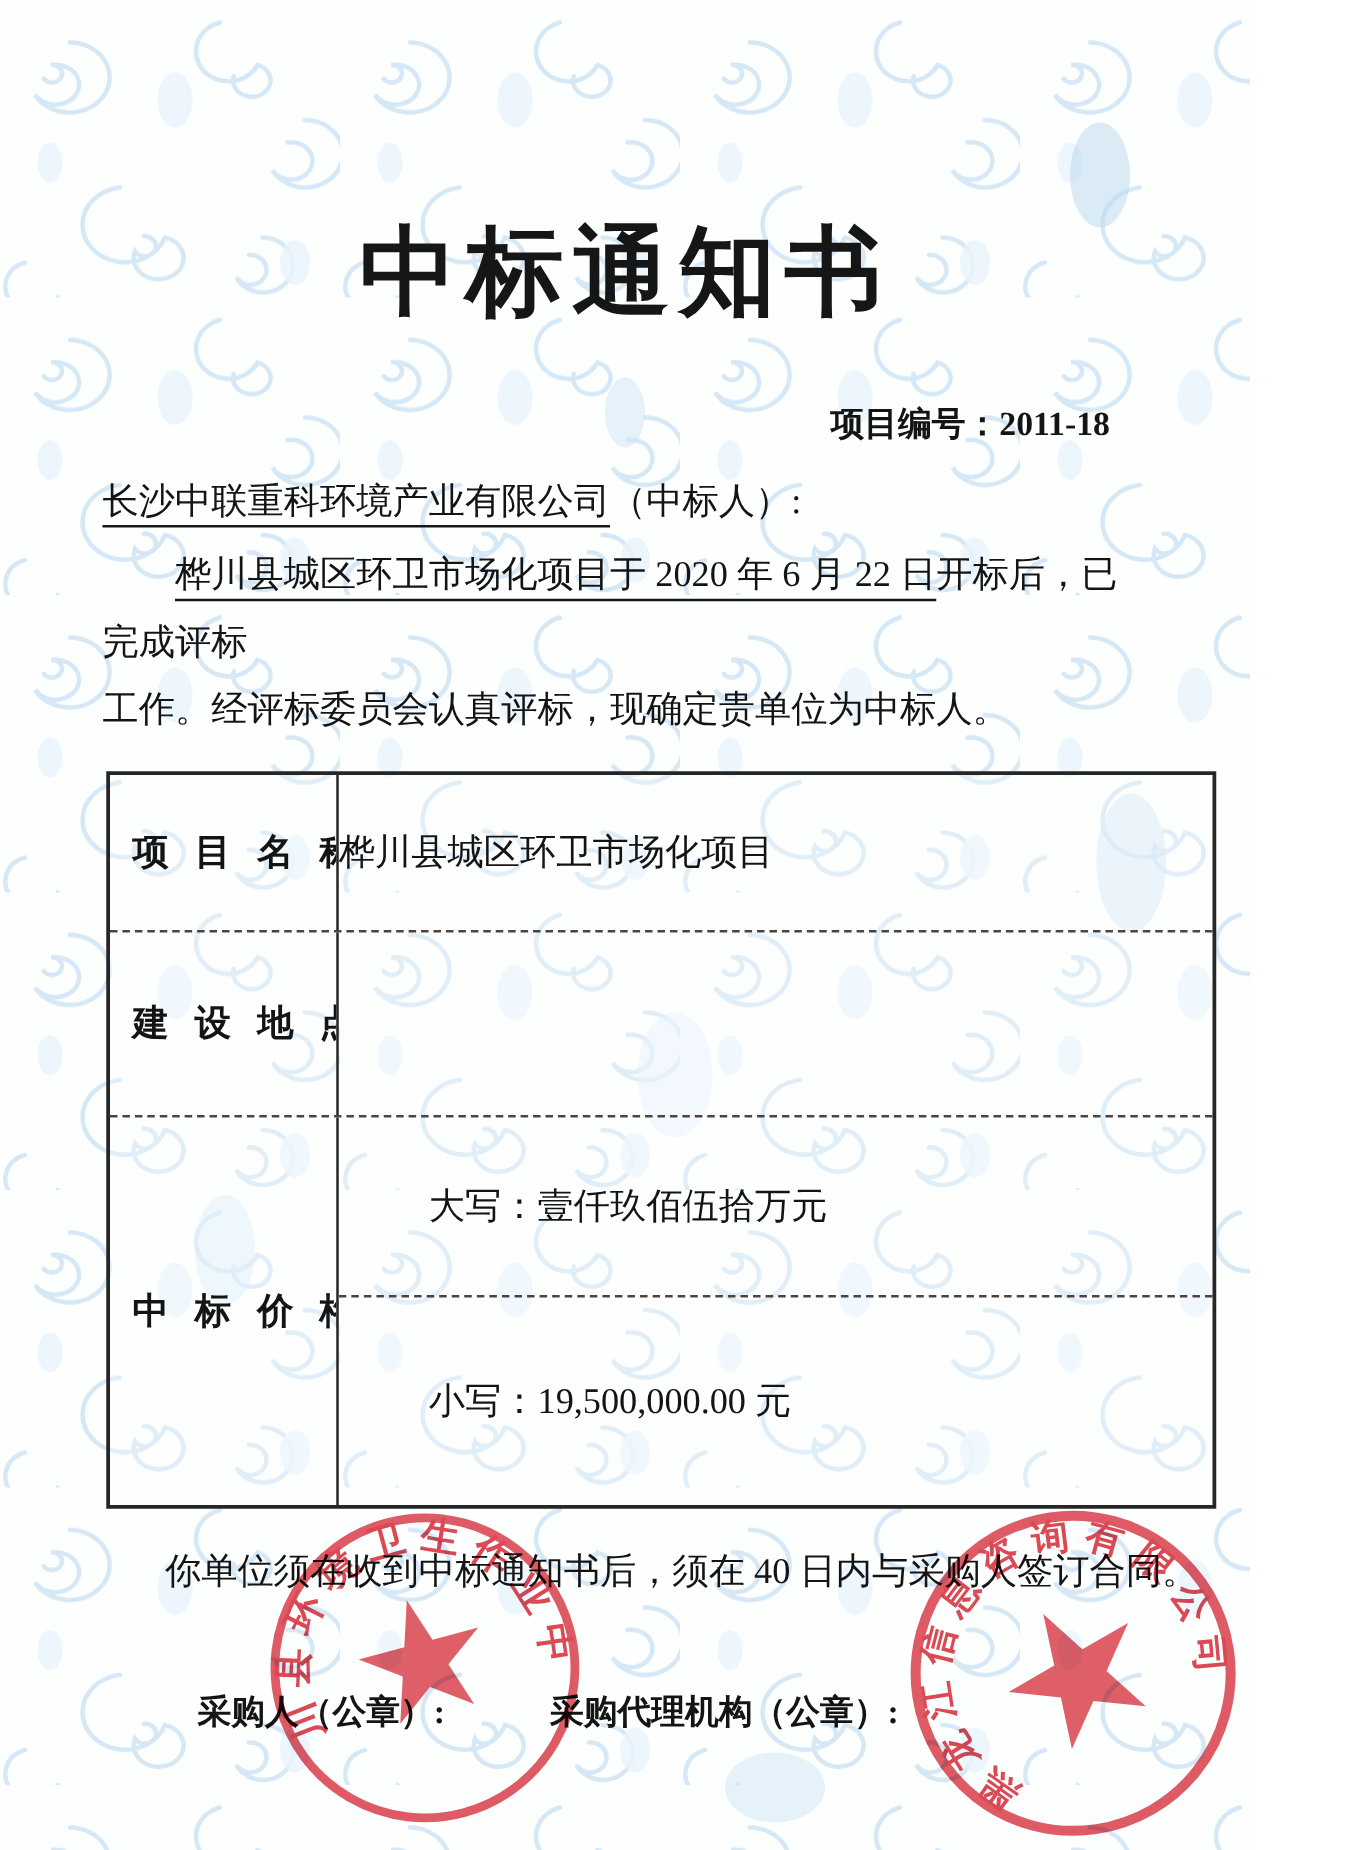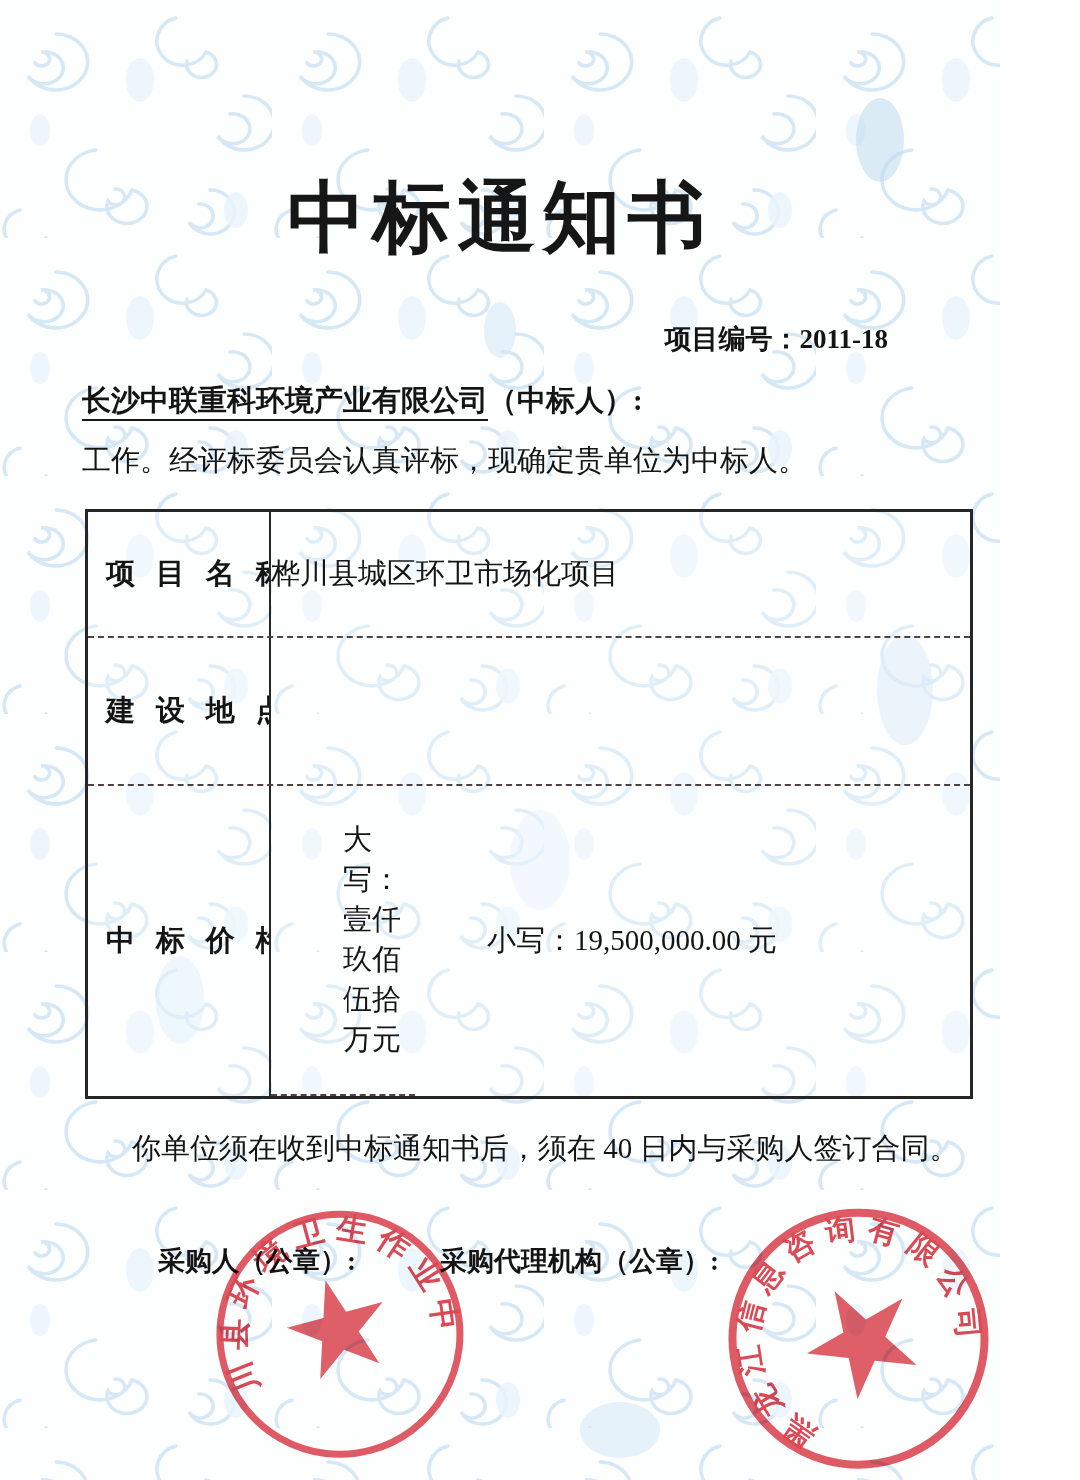--- a/index.html
+++ b/index.html
@@ -21,21 +21,21 @@
     font-size:78px;font-weight:700;letter-spacing:7px;
     color:#161616;
   }
   .proj-no{
     margin-top:50px;padding-right:112px;
     text-align:right;
     font-size:27px;font-weight:600;
   }
   .company-line{
     margin:24px 0 0 82px;
-    font-size:29px;font-weight:700;
+    font-size:29px;font-weight:400;
   }
   .uline{border-bottom:2.4px solid #161616;padding-bottom:3px;}
   .para{
     margin:12px 95px 0 82px;
     font-size:29px;line-height:54px;
   }
   .para .l1{text-indent:2em;}
 
   .doc-table{
     margin:22px 0 0 85px;
@@ -54,21 +54,21 @@
     border-right:2.6px solid #262626;
     display:flex;align-items:center;
     padding-left:18px;box-sizing:border-box;
     font-size:29px;font-weight:600;letter-spacing:0.72em;
     white-space:nowrap;overflow:hidden;
   }
   .tval{
     flex:1;display:flex;align-items:center;
     font-size:29px;font-weight:500;
   }
-  .tsplit{flex:1;display:flex;flex-direction:row;}
+  .tsplit{flex:1;display:flex;flex-direction:column;}
   .tsplit .half{
     display:flex;align-items:center;
     padding-left:72px;font-size:29px;font-weight:500;
   }
   .tsplit .upper{flex:0 0 144px;border-bottom:2.6px dashed #4e4343;box-sizing:border-box;}
   .tsplit .lower{flex:1;}
 
   .instruction{
     margin:30px 40px 0 132px;
     font-size:29px;font-weight:500;
@@ -126,20 +126,23 @@
 
     <h1 class="title">中标通知书</h1>
 
     <div class="proj-no">项目编号：2011-18</div>
 
     <div class="company-line">
       <span class="uline">长沙中联重科环境产业有限公司</span><span>（中标人）:</span>
     </div>
 
     <div class="para">
+      <div class="l1">
+        <span class="uline">桦川县城区环卫市场化项目于 2020 年 6 月 22 日</span><span>开标后，已完成评标</span>
+      </div>
       <div class="l2">工作。经评标委员会认真评标，现确定贵单位为中标人。</div>
     </div>
 
     <div class="doc-table">
       <div class="trow r1">
         <div class="tlabel">项目名称</div>
         <div class="tval">桦川县城区环卫市场化项目</div>
       </div>
       <div class="trow r2">
         <div class="tlabel">建设地点</div>

